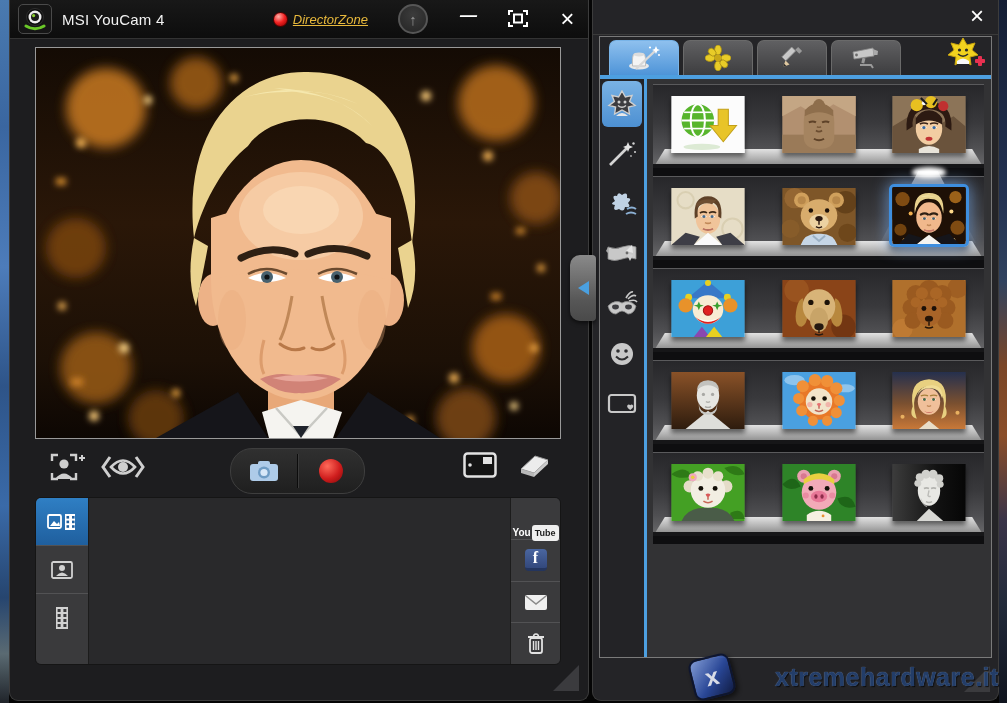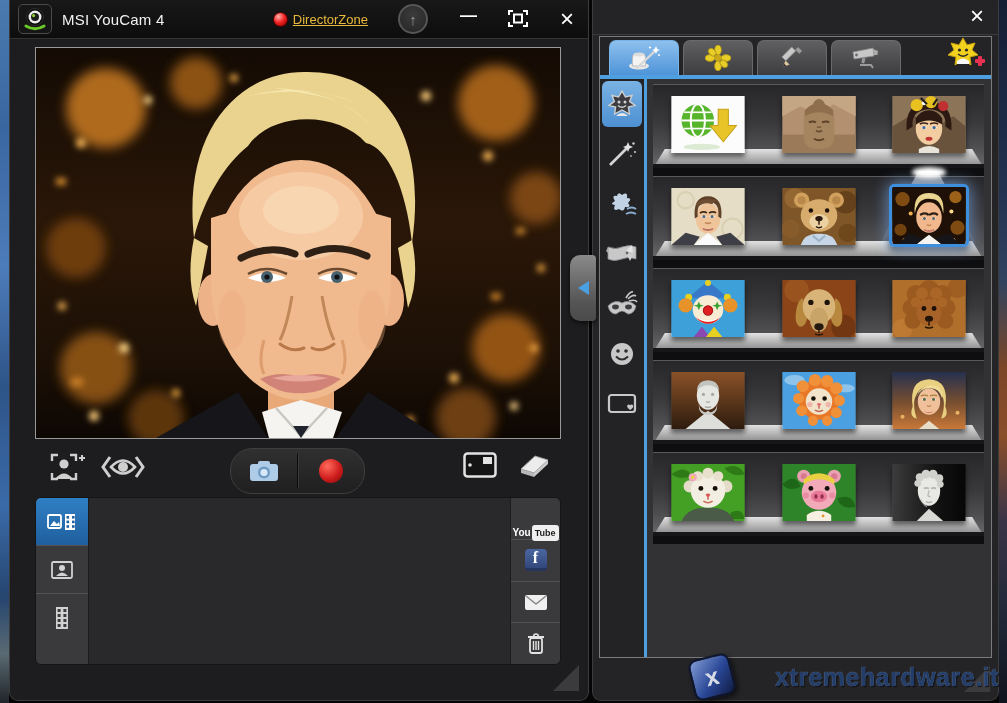--- a/index.html
+++ b/index.html
@@ -13,21 +13,21 @@
     background:linear-gradient(180deg,#141e34 0%,#233252 28%,#31435f 40%,#7a4628 52%,#8a4e2a 62%,#3a3448 74%,#222a3a 86%,#10141e 100%);}
 
   
   .win-left{position:absolute;left:9px;top:0;width:580px;height:701px;background:#1d1d1f;
     border:1px solid #3c3c3c;border-top:none;border-radius:0 0 9px 9px;box-sizing:border-box;}
   .titlebar{height:38px;display:flex;align-items:center;gap:10px;padding:0 12px 0 8px;
     background:linear-gradient(#181818,#0d0d0d);border-bottom:1px solid #333;border-radius:0;}
   .logo{width:32px;height:28px;background:#161616;border:1px solid #4a4a4a;border-radius:5px;
     display:flex;align-items:center;justify-content:center;}
   .win-title{color:#f2f2f2;font-size:15px;letter-spacing:.2px;}
-  .tb-right{margin-left:auto;display:flex;align-items:center;gap:30px;}
+  .tb-right{margin-left:auto;display:flex;align-items:center;gap:30px;font-style:italic;}
   .dz{display:flex;align-items:center;gap:5px;cursor:pointer;}
   .dz-orb{width:13px;height:13px;border-radius:50%;
     background:radial-gradient(circle at 35% 28%,#ffb0a8,#f12222 48%,#8e0000 95%);border:1px solid #550000;}
   .dz-link{color:#e8b93c;font-size:13px;text-decoration:underline;}
   .upload-btn{width:26px;height:26px;border-radius:50%;border:2px solid #565656;
     background:radial-gradient(circle at 50% 35%,#3c3c3c,#242424);color:#969696;font-size:15px;font-weight:bold;
     display:flex;align-items:center;justify-content:center;}
   .btn-min{color:#fff;font-size:17px;font-weight:bold;letter-spacing:-1px;padding:0 2px 6px;}
   .btn-close-l{color:#fff;font-size:24px;line-height:20px;padding:0 2px;}
   .video{position:absolute;left:25px;top:47px;width:524px;height:390px;border:1px solid #999;background:#120a04;}

